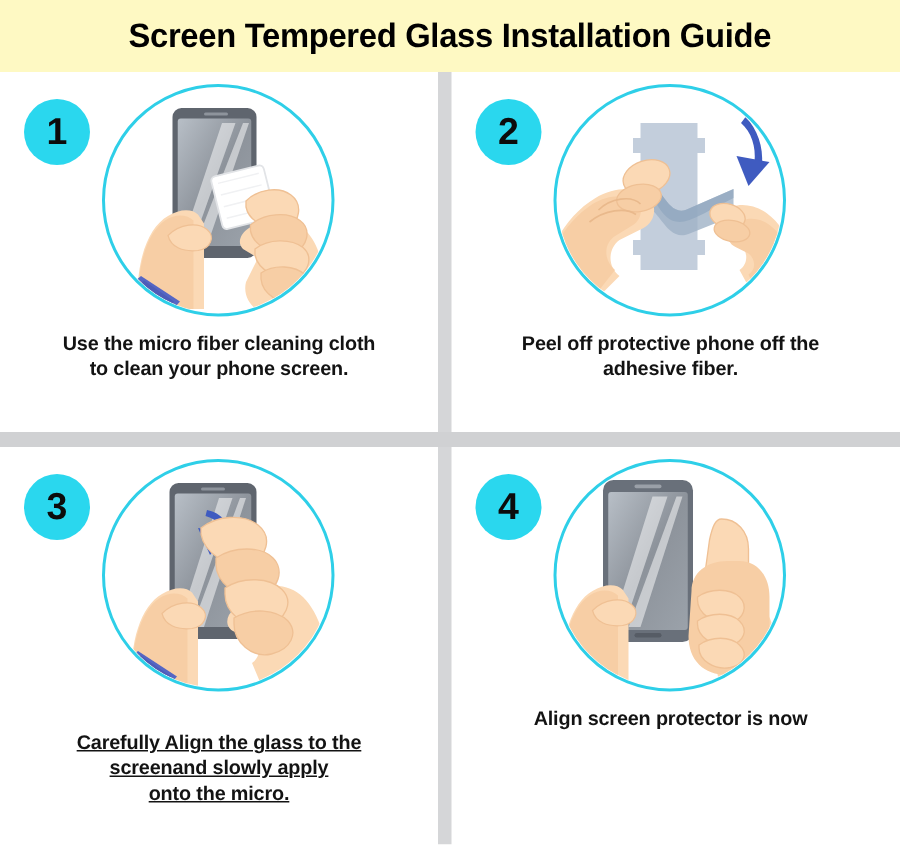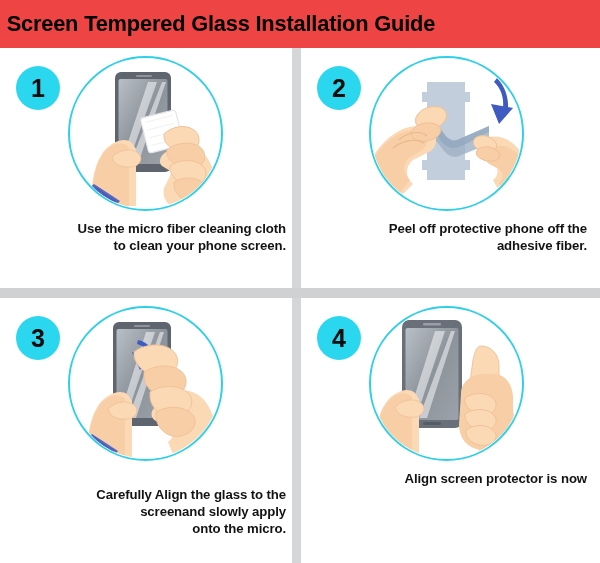--- a/index.html
+++ b/index.html
@@ -21,23 +21,24 @@
     background: #ffffff;
   }
 
   
   .header-bar {
     position: absolute;
     left: 0;
     top: 0;
     width: 600px;
     height: 48px;
-    background: #ef4444;
+    background: #fef9c3;
     display: flex;
     align-items: center;
+    justify-content: center;
   }
   .header-title {
     font-size: 22.5px;
     font-weight: bold;
     color: #000000;
     letter-spacing: -0.2px;
     transform: scaleX(0.97);
     white-space: nowrap;
     line-height: 1;
   }
@@ -126,22 +127,22 @@
     left: 6px;
     width: 280px;
     text-align: center;
     font-size: 13.2px;
     font-weight: bold;
     color: #131313;
     line-height: 17px;
     letter-spacing: -0.1px;
   }
   .cap-top-row { top: 172px; }
-  .cap-bot-row { top: 188px; }
-  .caption .line { display: block; white-space: nowrap; text-align: right; }
+  .cap-bot-row { top: 188px; text-decoration: underline; }
+  .caption .line { display: block; white-space: nowrap; }
 </style>
 </head>
 <body>
 
 <div id="guide">
 
   <div class="header-bar">
     <div class="header-title">Screen Tempered Glass Installation Guide</div>
   </div>
 

